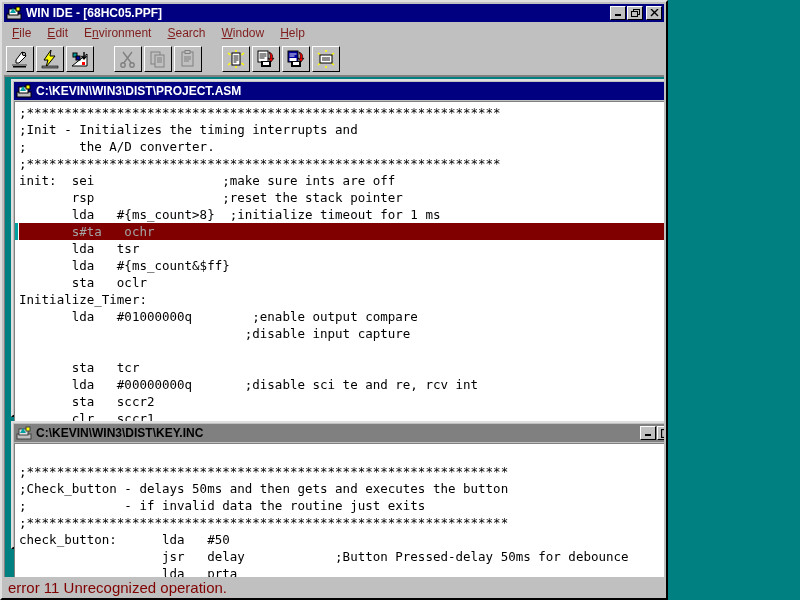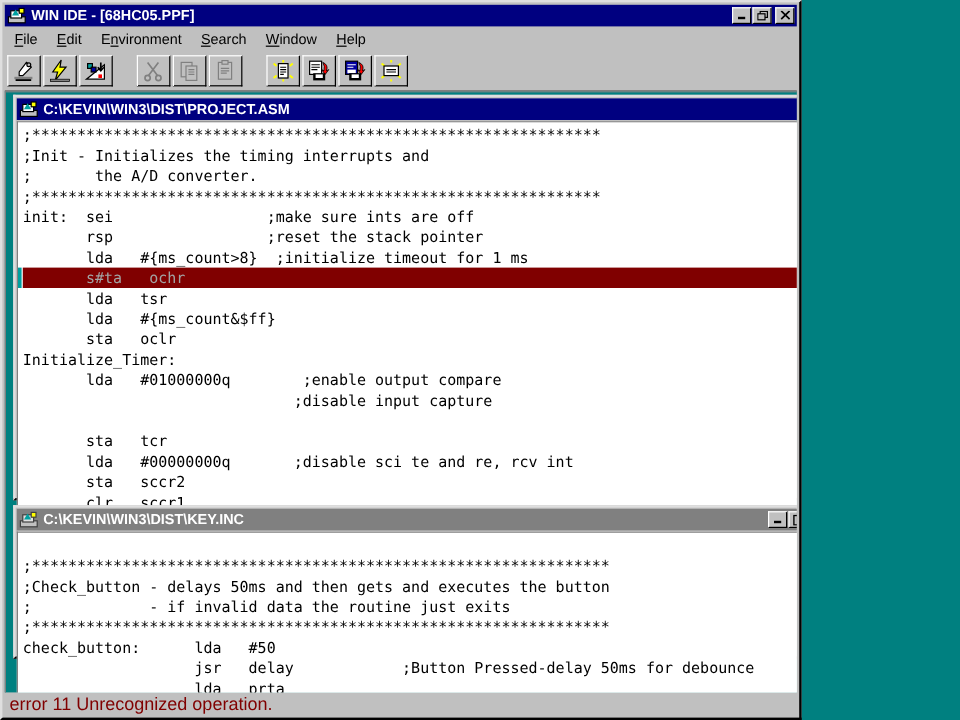--- a/index.html
+++ b/index.html
@@ -43,21 +43,21 @@
     box-sizing:border-box;position:relative;
   }
   .tb-btn.closebtn{margin-left:3px;}
   
   #menubar{
     height:20px;margin:1px 2px 0 2px;
     display:flex;align-items:center;
     flex:0 0 auto;
   }
   .menu-item{
-    padding:2px 8px;color:#000000;font-size:12px;line-height:14px;
+    padding:2px 8px;color:#7f1d1d;font-size:12px;line-height:14px;
     white-space:nowrap;
   }
   .menu-item u{text-decoration:underline;}
   
   #toolbar{
     height:32px;margin:0 2px;
     display:flex;align-items:center;
     border-bottom:1px solid #808080;
     flex:0 0 auto;
   }
@@ -90,21 +90,21 @@
     height:18px;margin:1px;display:flex;align-items:center;flex:0 0 auto;
   }
   .mdi-title.active{background:#000080;}
   .mdi-title.inactive{background:#808080;}
   .mdi-title .mt-icon{width:18px;height:16px;flex:0 0 auto;margin-left:1px;}
   .mdi-title .mt-text{
     font-size:12px;font-weight:bold;margin-left:3px;
     flex:1 1 auto;white-space:nowrap;overflow:hidden;
   }
   .mdi-title.active .mt-text{color:#ffffff;}
-  .mdi-title.inactive .mt-text{color:#ffffff;}
+  .mdi-title.inactive .mt-text{color:#000000;}
   .mdi-body{
     flex:1 1 auto;margin:0 1px 1px 1px;
     display:flex;flex-direction:column;
     position:relative;
   }
   .edit-area{
     flex:1 1 auto;display:flex;position:relative;overflow:hidden;
     border-top:1px solid #808080;border-left:1px solid #808080;
     background:#ffffff;
   }

